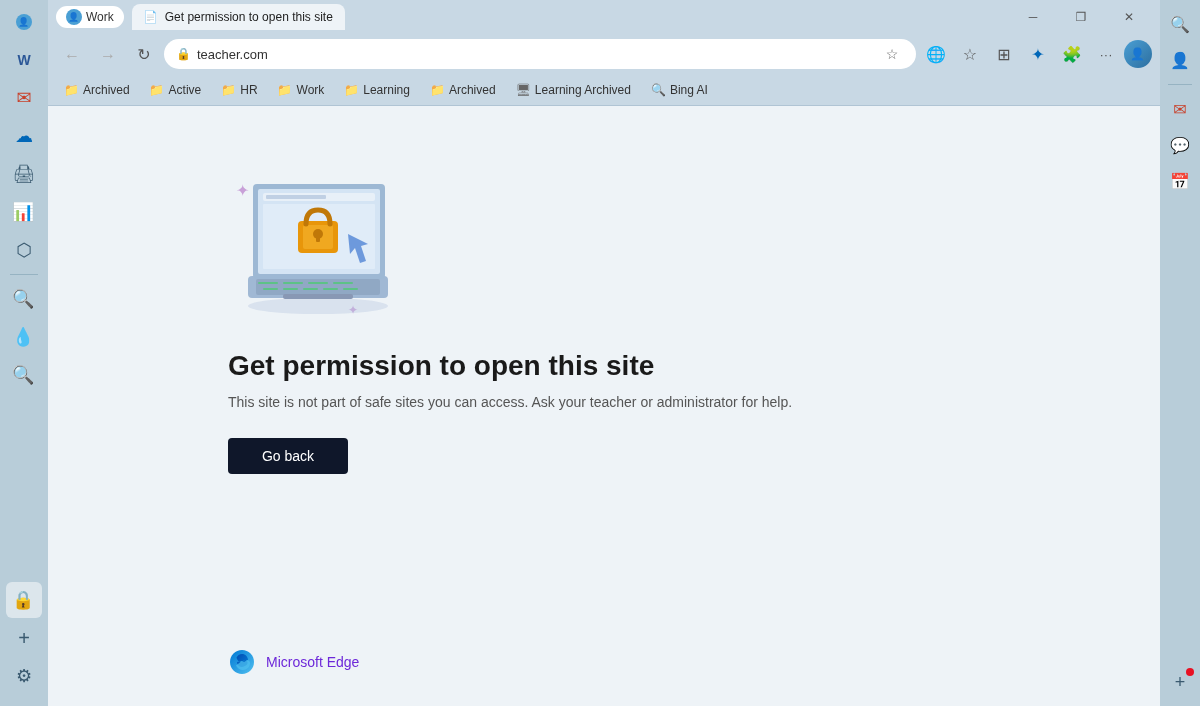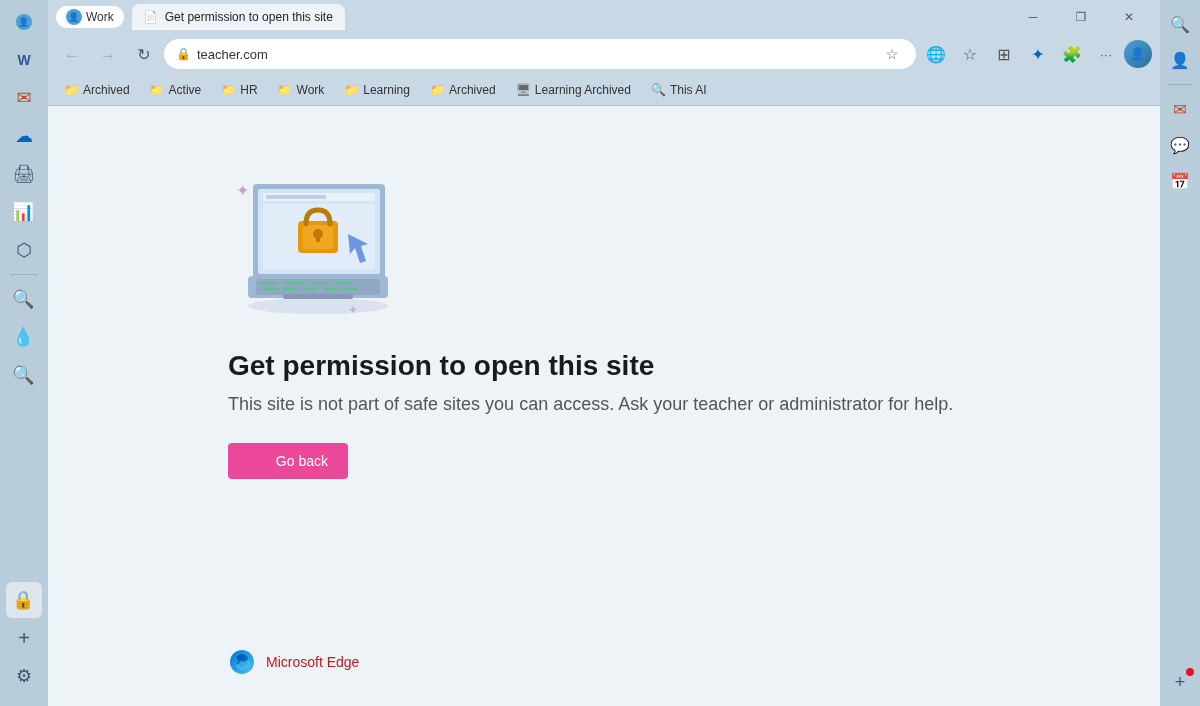--- a/index.html
+++ b/index.html
@@ -264,53 +264,53 @@
       margin-bottom: 24px;
     }
     
     .error-title {
       font-size: 28px;
       font-weight: 600;
       color: #1a1a1a;
       margin-bottom: 12px;
     }
     .error-subtitle {
-      font-size: 18px;
+      font-size: 14px;
       color: #555;
       margin-bottom: 28px;
     }
     .go-back-btn {
       display: inline-block;
-      background: #ec4899;
+      background: #0f172a;
       color: white;
       border: none;
       border-radius: 4px;
       padding: 10px 20px;
       font-size: 14px;
       cursor: pointer;
       width: 120px;
-      text-align: right;
+      text-align: center;
     }
 
     
     .page-footer {
       position: absolute;
       bottom: 30px;
       left: 180px;
       display: flex;
       align-items: center;
       gap: 10px;
     }
     .edge-logo {
       width: 28px;
       height: 28px;
     }
     .edge-label {
       font-size: 14px;
-      color: #b91c1c;
+      color: #6d28d9;
     }
 
     
     .right-sidebar {
       width: 40px;
       background: #b8cdd9;
       display: flex;
       flex-direction: column;
       align-items: center;
       padding: 8px 0;
@@ -445,21 +445,21 @@
     <div class="bookmark-item">
       <span class="bookmark-icon">📁</span>
       <span>Archived</span>
     </div>
     <div class="bookmark-item">
       <span class="bookmark-icon">🖥</span>
       <span>Learning Archived</span>
     </div>
     <div class="bookmark-item">
       <span class="bookmark-icon">🔍</span>
-      <span>This AI</span>
+      <span>Bing AI</span>
     </div>
   </div>
 
   <div class="page-content">
     <div class="error-page">
 
       <div class="lock-illustration">
         <svg width="180" height="155" viewBox="0 0 180 155" xmlns="http://www.w3.org/2000/svg">
 
           <text x="8" y="30" font-size="16" fill="#c8a0d8">✦</text>

